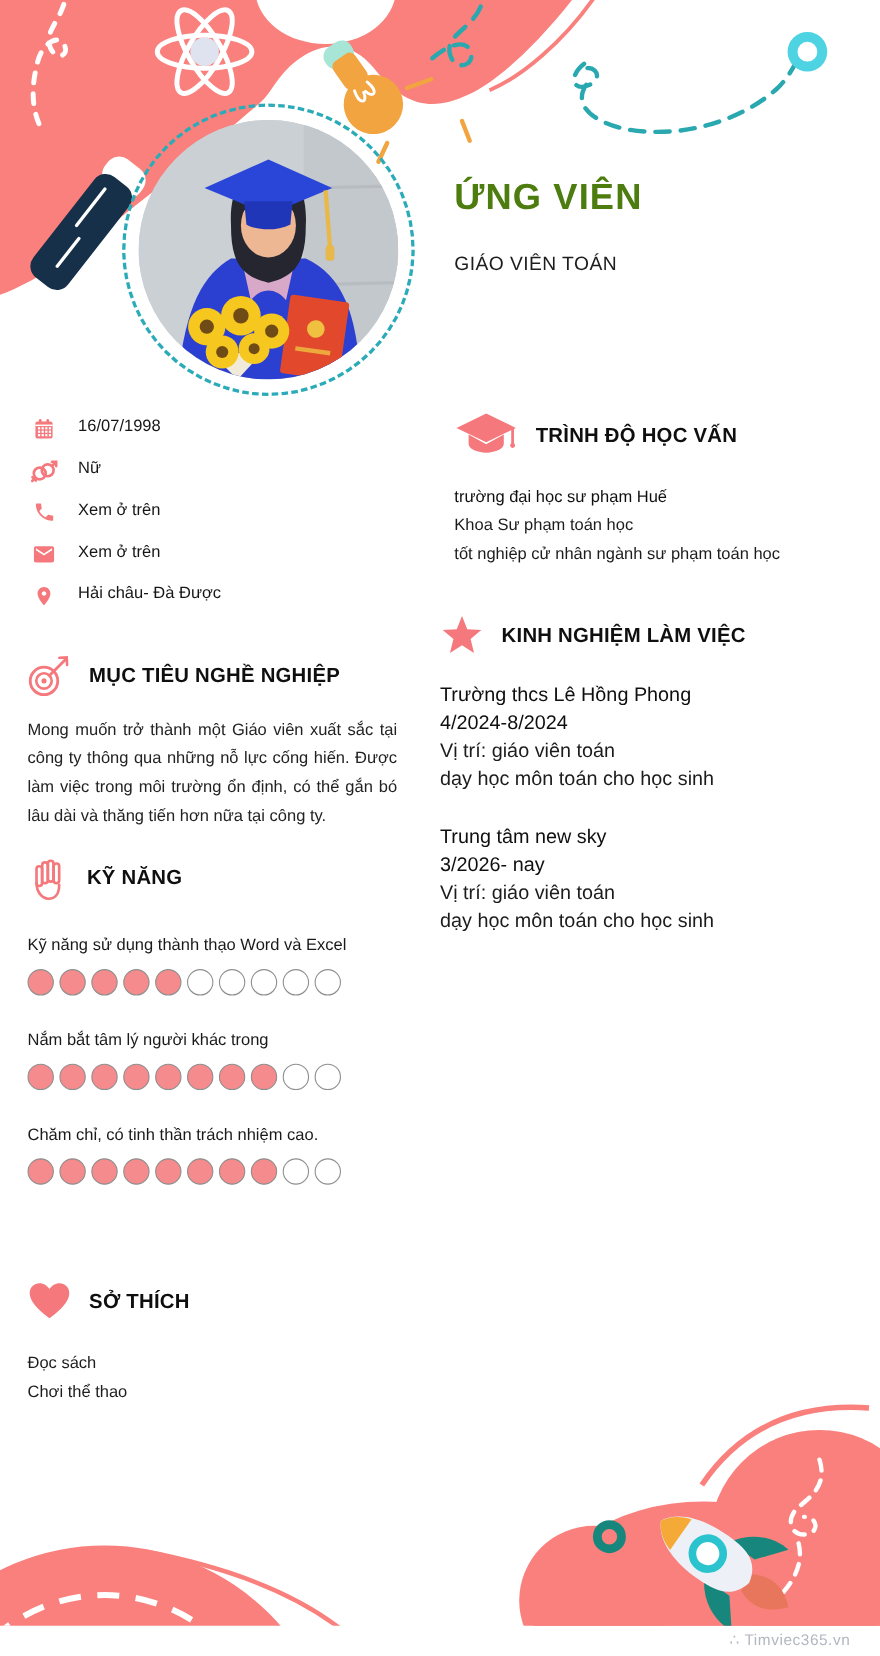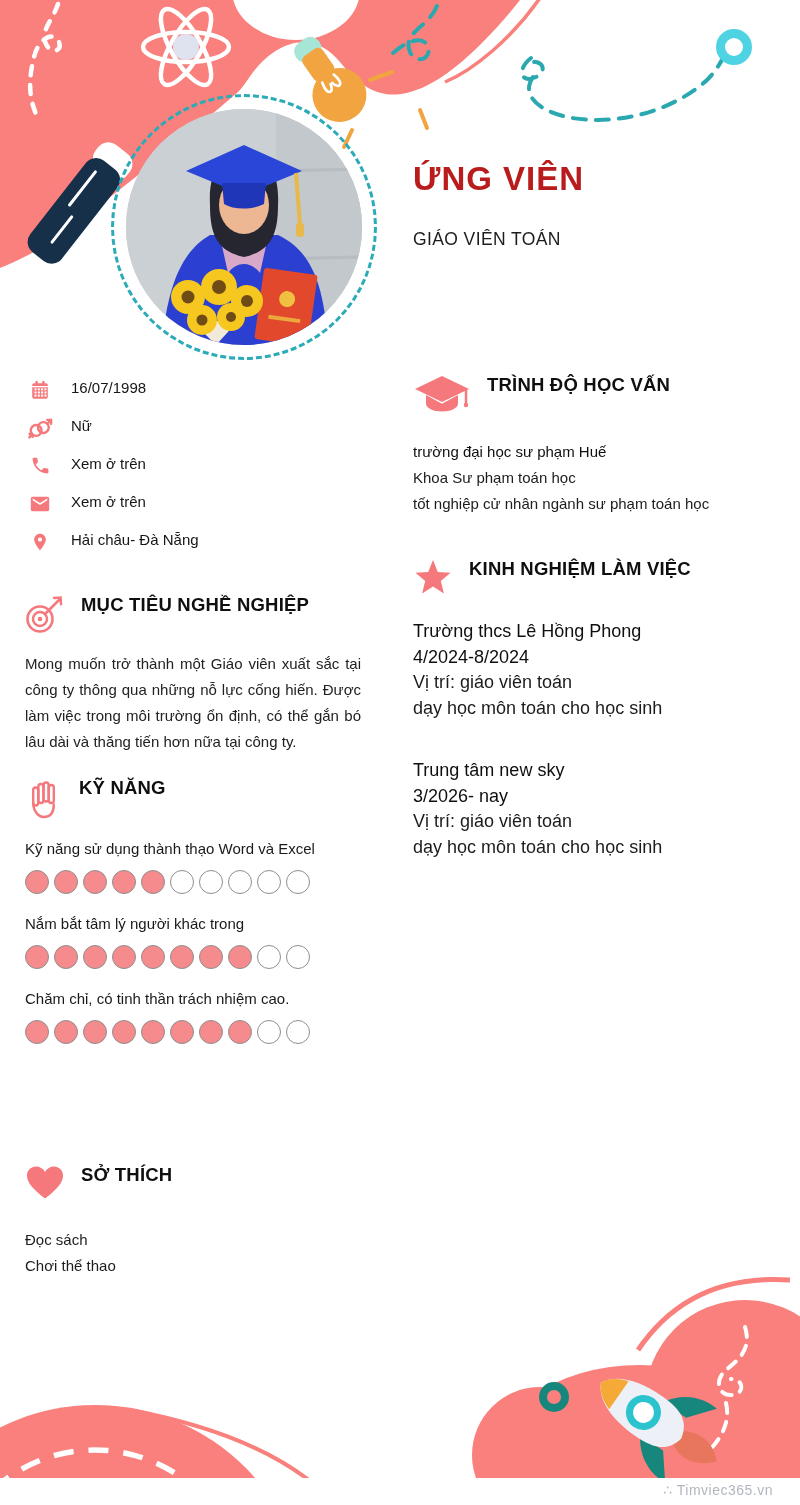--- a/index.html
+++ b/index.html
@@ -4,49 +4,49 @@
 <style>
   html,body{margin:0;padding:0;background:#fff}
   body{width:800px;height:1505px;font-family:"Liberation Sans","DejaVu Sans",sans-serif;color:#1c1c1c}
   .page{position:relative;width:800px;height:1505px;overflow:hidden;background:#fff}
   .abs{position:absolute}
   svg{display:block}
   
   .photo-ring{position:absolute;left:111px;top:94px;width:266px;height:266px;border:3.5px dashed #2BABB8;border-radius:50%;box-sizing:border-box}
   .photo{position:absolute;left:126px;top:109px;width:236px;height:236px;border-radius:50%;overflow:hidden;background:#ccd1d5}
   .name-block{position:absolute;left:413px;top:160px}
-  .name-block h1{margin:0;font-size:33px;line-height:38px;letter-spacing:1px;color:#b91c1c}
+  .name-block h1{margin:0;font-size:33px;line-height:38px;letter-spacing:1px;color:#4d7c0f}
   .name-block h2{margin:31px 0 0;font-size:17.5px;line-height:20px;font-weight:400;letter-spacing:.4px;color:#1d1d1d}
   
   .info-list{position:absolute;left:27px;top:379px;width:340px}
   .info-row{display:flex;align-items:flex-start;height:38px}
   .info-row .ic{width:26px;display:flex;justify-content:center}
   .info-row .txt{margin-left:18px;font-size:15px;color:#161616}
   
-  .sec-head{display:flex;align-items:flex-start;gap:16px}
+  .sec-head{display:flex;align-items:center;gap:16px}
   .sec-head .ic{flex:0 0 auto;display:flex}
   .sec-head .ttl{font-size:18.5px;font-weight:700;color:#0f0f0f;letter-spacing:.2px}
   #objective{position:absolute;left:25px;top:594px;width:336px}
   #objective p{margin:17px 0 0;font-size:15px;line-height:26px;text-align:justify;color:#222}
   #skills{position:absolute;left:25px;top:777px;width:336px}
-  .skill-label{margin-top:21px;font-size:15px;color:#1a1a1a}
+  .skill-label{margin-top:32px;font-size:15px;color:#1a1a1a}
   .dots{margin-top:13px;display:flex;gap:5px}
   .dot{width:24px;height:24px;border-radius:50%;border:1px solid #8f8f8f;background:#fff;box-sizing:border-box}
   .dot.filled{background:#F58B8C}
   #certificates{position:absolute;left:25px;top:1053px;width:336px}
   #certificates .items{margin-top:13px}
   #hobbies{position:absolute;left:25px;top:1164px;width:336px}
   #hobbies .items{margin-top:26px}
   .items p{margin:0;font-size:15px;line-height:26px;color:#1d1d1d}
   #education{position:absolute;left:413px;top:374px;width:380px}
   #education .lines{margin-top:21px}
   #education .lines p{margin:0;font-size:15px;line-height:26px}
-  #experience{position:absolute;left:413px;top:558px;width:380px}
+  #experience{position:absolute;left:400px;top:558px;width:380px}
   .exp{margin-top:22px}
-  .exp.second{margin-top:37px}
+  .exp.second{margin-top:27px}
   .exp p{margin:0;font-size:18px;line-height:25.5px}
   .bold{font-weight:400;color:#0f0f0f}
   
   .watermark{position:absolute;right:27px;top:1482px;font-family:Liberation Sans, sans-serif;font-size:14px;color:#b2b6bf;letter-spacing:.5px}
 </style>
 </head>
 <body>
 
 <div class="page">
 
@@ -196,21 +196,21 @@
           </svg>
       </span>
       <span class="txt">Xem ở trên</span>
     </div>
     <div class="info-row">
       <span class="ic">
         <svg width="20" height="22" viewBox="0 0 24 24">
             <path fill="#F4787C" d="M12,2C8.13,2,5,5.13,5,9c0,5.25,7,13,7,13s7-7.75,7-13C19,5.13,15.87,2,12,2z M12,11.5c-1.38,0-2.5-1.12-2.5-2.5s1.12-2.5,2.5-2.5s2.5,1.12,2.5,2.5S13.38,11.5,12,11.5z"></path>
           </svg>
       </span>
-      <span class="txt">Hải châu- Đà Nẵng</span>
+      <span class="txt">Hải châu- Đà Được</span>
     </div>
   </div>
 
   <section id="objective">
     <div class="sec-head">
       <span class="ic">
         <svg width="40" height="40" viewBox="0 0 40 40" fill="none" stroke="#F4787C" stroke-linecap="round">
             <circle cx="15" cy="25" r="12.5" stroke-width="2.6"></circle>
             <circle cx="15" cy="25" r="7" stroke-width="2.4"></circle>
             <circle cx="15" cy="25" r="2.3" fill="#F4787C" stroke="none"></circle>

